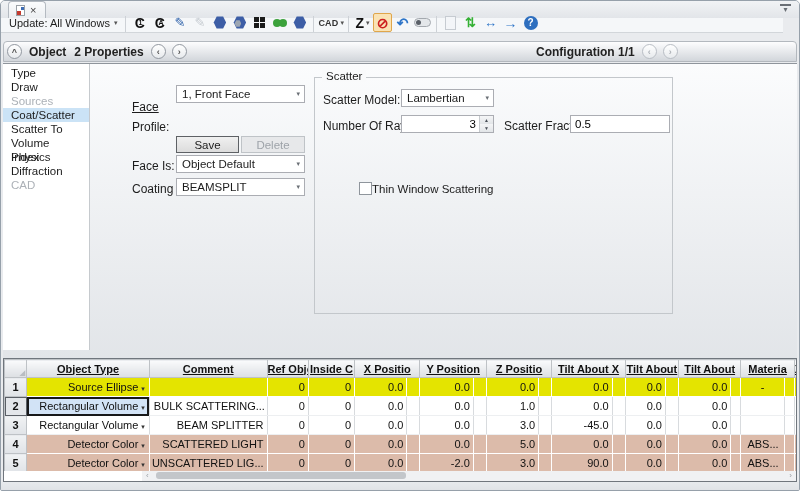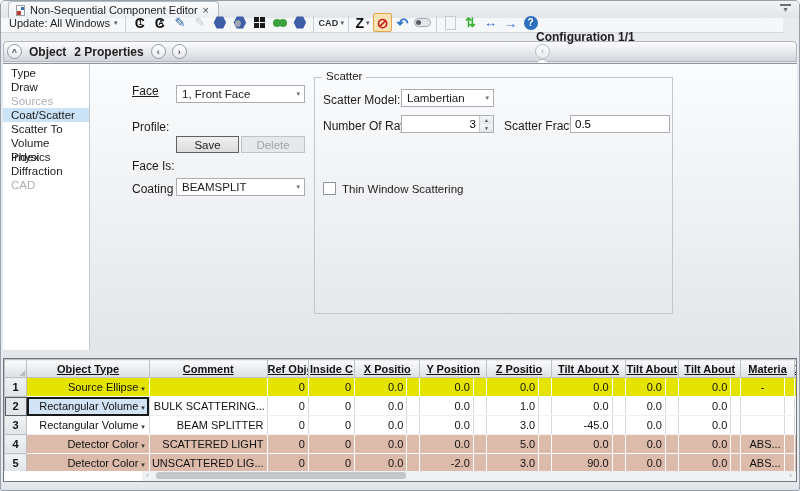--- a/index.html
+++ b/index.html
@@ -45,21 +45,21 @@
   .swap { color:#35B135; font-weight:800; font-size:13px; }
   .lr { color:#2E75C8; font-weight:800; font-size:13px; }
   .rt { color:#2E75C8; font-weight:800; font-size:14px; }
   .helpbtn { width:14px; height:14px; border-radius:50%; background:#2E6FBF; color:#fff; font-size:10px; font-weight:bold; display:flex; align-items:center; justify-content:center; }
 
   
   .panel-head { position:absolute; top:40px; left:2px; right:2px; height:21px; background:linear-gradient(#FDFDFE,#D2D6DB); border:1px solid #B3B8BE; border-radius:4px 4px 0 0; display:flex; align-items:center; font-size:12px; font-weight:bold; color:#222; }
   .circle-btn { width:15px; height:15px; border-radius:50%; border:1px solid #9298A0; background:linear-gradient(#FFFFFF,#E7EAED); color:#555; font-size:9px; font-weight:bold; display:flex; align-items:center; justify-content:center; margin:0 3px; }
   .circle-btn.dim { color:#AEB3B9; border-color:#B9BEC5; }
   .ph-label { margin:0 4px; }
-  .config-wrap { position:absolute; left:528px; display:flex; align-items:flex-start;flex-direction:column; }
+  .config-wrap { position:absolute; left:528px; display:flex; align-items:flex-end; }
 
   
   .props { position:absolute; top:62px; left:2px; width:794px; height:333px; background:linear-gradient(#FBFCFD,#DFE2E6); border-top:1px solid #8F959C; }
   .sidebar { position:absolute; left:0; top:0; width:87px; height:286px; background:#fff; border-right:1px solid #C6CACE; padding-top:2px; }
   .side-item { height:14px; line-height:14px; padding-left:8px; font-size:11.5px; color:#1c1c1c; }
   .side-item.disabled { color:#ACB1B7; }
   .side-item.selected { background:#CBE3F6; }
 
   .lbl { position:absolute; font-size:12px; color:#1c1c1c; white-space:nowrap; }
   .dd { position:absolute; height:18px; background:#fff; border:1px solid #ABADB3; font-size:11.5px; color:#1c1c1c; display:flex; align-items:center; padding:0 5px; white-space:nowrap; overflow:hidden; }
@@ -68,39 +68,39 @@
   .btn.primary { background:linear-gradient(#F0F0F0,#DCDCDC); border:1px solid #5E6165; color:#1c1c1c; }
   .btn.disabled { background:#E7E8EA; border:1px solid #BFC3C7; color:#9EA3A9; }
 
   .groupbox { position:absolute; left:311px; top:13px; width:359px; height:237px; border:1px solid #C3C7CB; }
   .group-title { position:absolute; top:-8px; left:7px; background:#F9FAFB; padding:0 4px; font-size:11.5px; color:#1c1c1c; }
   .spin { position:absolute; height:18px; background:#fff; border:1px solid #ABADB3; display:flex; align-items:center; }
   .spin input { flex:1; border:none; outline:none; font-size:11.5px; text-align:right; padding-right:3px; width:60px; font-family:"Liberation Sans",sans-serif; background:transparent; }
   .spin .spin-btns { width:14px; height:100%; border-left:1px solid #C6CACE; display:flex; flex-direction:column; }
   .spin .spin-btns span { flex:1; font-size:5px; color:#4A5058; display:flex; align-items:center; justify-content:center; background:linear-gradient(#F5F6F7,#E2E5E8); }
   .txtin { position:absolute; height:18px; background:#fff; border:1px solid #ABADB3; font-size:11.5px; padding:0 4px; font-family:"Liberation Sans",sans-serif; }
-  .chk { position:absolute; display:flex; align-items:center; gap:6px; font-size:11.5px; color:#1c1c1c; }
+  .chk { position:absolute; display:flex; align-items:center; gap:0; font-size:11.5px; color:#1c1c1c;margin-left:36px; }
   .chk .box { width:13px; height:13px; background:#fff; border:1px solid #8F959C; }
 
   .hscroll { position:absolute; left:0; right:0; bottom:0; height:9px; background:#EFF1F3; border-top:1px solid #CDD0D4; }
   .hscroll .thumb { position:absolute; left:14px; top:1px; width:584px; height:6px; background:#C7CACD; border-radius:3px; }
   .hscroll .sarr { position:absolute; top:-1px; font-size:8px; color:#9BA0A6; }
   .hscroll .sarr.l { left:3px; } .hscroll .sarr.r { right:3px; }
 
   
   .table-area { position:absolute; top:357px; left:2px; width:794px; height:124px; background:#fff; border:1px solid #70767D; overflow:hidden; }
   table { border-collapse:collapse; table-layout:fixed; width:815px; }
   th, td { height:19px; font-size:11px; white-space:nowrap; overflow:hidden; padding:0; }
   thead th { height:18px; background:linear-gradient(#FAFBFC,#DCDFE3); border:1px solid #BEC2C6; font-weight:bold; color:#111; text-align:center;text-decoration:underline; }
   th.corner { position:relative; }
   th.corner .tri { position:absolute; right:1px; bottom:1px; font-size:7px; color:#B9BDC2; line-height:7px; }
   td.gut { background:linear-gradient(#F0F2F4,#E0E3E7); border:1px solid #BEC2C6; font-weight:bold; text-align:center; color:#111; }
   td.gut.selgut { outline:1px solid #5A5F66; outline-offset:-1px; background:#E3E6EA; }
   td.cell { border-right:1px solid #D8DBDE; border-bottom:1px solid #EDEFF1; text-align:right; padding-right:3px; color:#111; }
-  td.cell.left { text-align:right; padding-left:4px; }
+  td.cell.left { text-align:center; padding-left:4px; }
   td.cell.ctr { text-align:center; padding-right:0; }
   tr.r-yellow td.cell { background:#E4E400; border-right-color:rgba(255,255,255,.45); border-bottom-color:rgba(255,255,255,.35); }
   tr.r-salmon td.cell { background:#DCBBAA; border-right-color:rgba(255,255,255,.5); border-bottom-color:rgba(255,255,255,.55); }
   td.objtype { padding-right:4px; }
   td.objtype .dd-arr { font-size:7px; color:#333; margin-left:3px; }
   td.selcell { background:#D2E3F6 !important; outline:2px solid #17181A; outline-offset:-2px; }
   .tbl-hscroll { position:absolute; left:0; right:0; bottom:0; height:10px; background:#fff; }
   .tbl-hscroll .track { position:absolute; left:138px; right:0; top:0; bottom:0; background:#F0F1F3; }
   .tbl-hscroll .thumb { position:absolute; left:152px; top:1px; width:250px; height:7px; background:#C3C6CA; border-radius:3px; }
   .tbl-hscroll .sarr { position:absolute; top:0px; font-size:8px; color:#9BA0A6; }
@@ -109,21 +109,20 @@
   .bottom-strip { position:absolute; top:481px; left:0; right:0; height:10px; background:linear-gradient(#E7EAED,#DEE1E5); }
 </style>
 </head>
 <body>
 
 <div class="window">
 
   <div class="tabbar">
     <div class="tab">
       <span class="doc-icon"></span>
-      <span>Non-Sequential Component Editor</span>
       <span class="tab-close">×</span>
     </div>
     <div class="autohide-icon">▾</div>
   </div>
 
   <div class="toolbar">
     <div class="upd">
       <span>Update: All Windows</span>
       <span class="arr">▾</span>
     </div>
@@ -219,32 +218,36 @@
       <div class="side-item">Draw</div>
       <div class="side-item disabled">Sources</div>
       <div class="side-item selected">Coat/Scatter</div>
       <div class="side-item">Scatter To</div>
       <div class="side-item">Volume Physics</div>
       <div class="side-item">Index</div>
       <div class="side-item">Diffraction</div>
       <div class="side-item disabled">CAD</div>
     </div>
 
-    <span class="lbl" style="left:129px; top:20px;text-decoration:underline;">Face</span>
+    <span class="lbl" style="left:129px; top:36px;text-decoration:underline;">Face</span>
     <div class="dd" style="left:173px; top:21px; width:129px;">
       <span>1, Front Face</span>
       <span class="dd-arr">▾</span>
     </div>
 
     <span class="lbl" style="left:129px; top:56px;">Profile:</span>
 
     <div class="btn primary" style="left:173px; top:72px; width:63px;">Save</div>
     <div class="btn disabled" style="left:238px; top:72px; width:64px;">Delete</div>
 
     <span class="lbl" style="left:129px; top:95px;">Face Is:</span>
+    <div class="dd" style="left:173px; top:91px; width:129px;">
+      <span>Object Default</span>
+      <span class="dd-arr">▾</span>
+    </div>
 
     <span class="lbl" style="left:129px; top:118px;">Coating</span>
     <div class="dd" style="left:173px; top:114px; width:129px;">
       <span>BEAMSPLIT</span>
       <span class="dd-arr">▾</span>
     </div>
 
     <div class="groupbox">
       <span class="group-title">Scatter</span>
 

